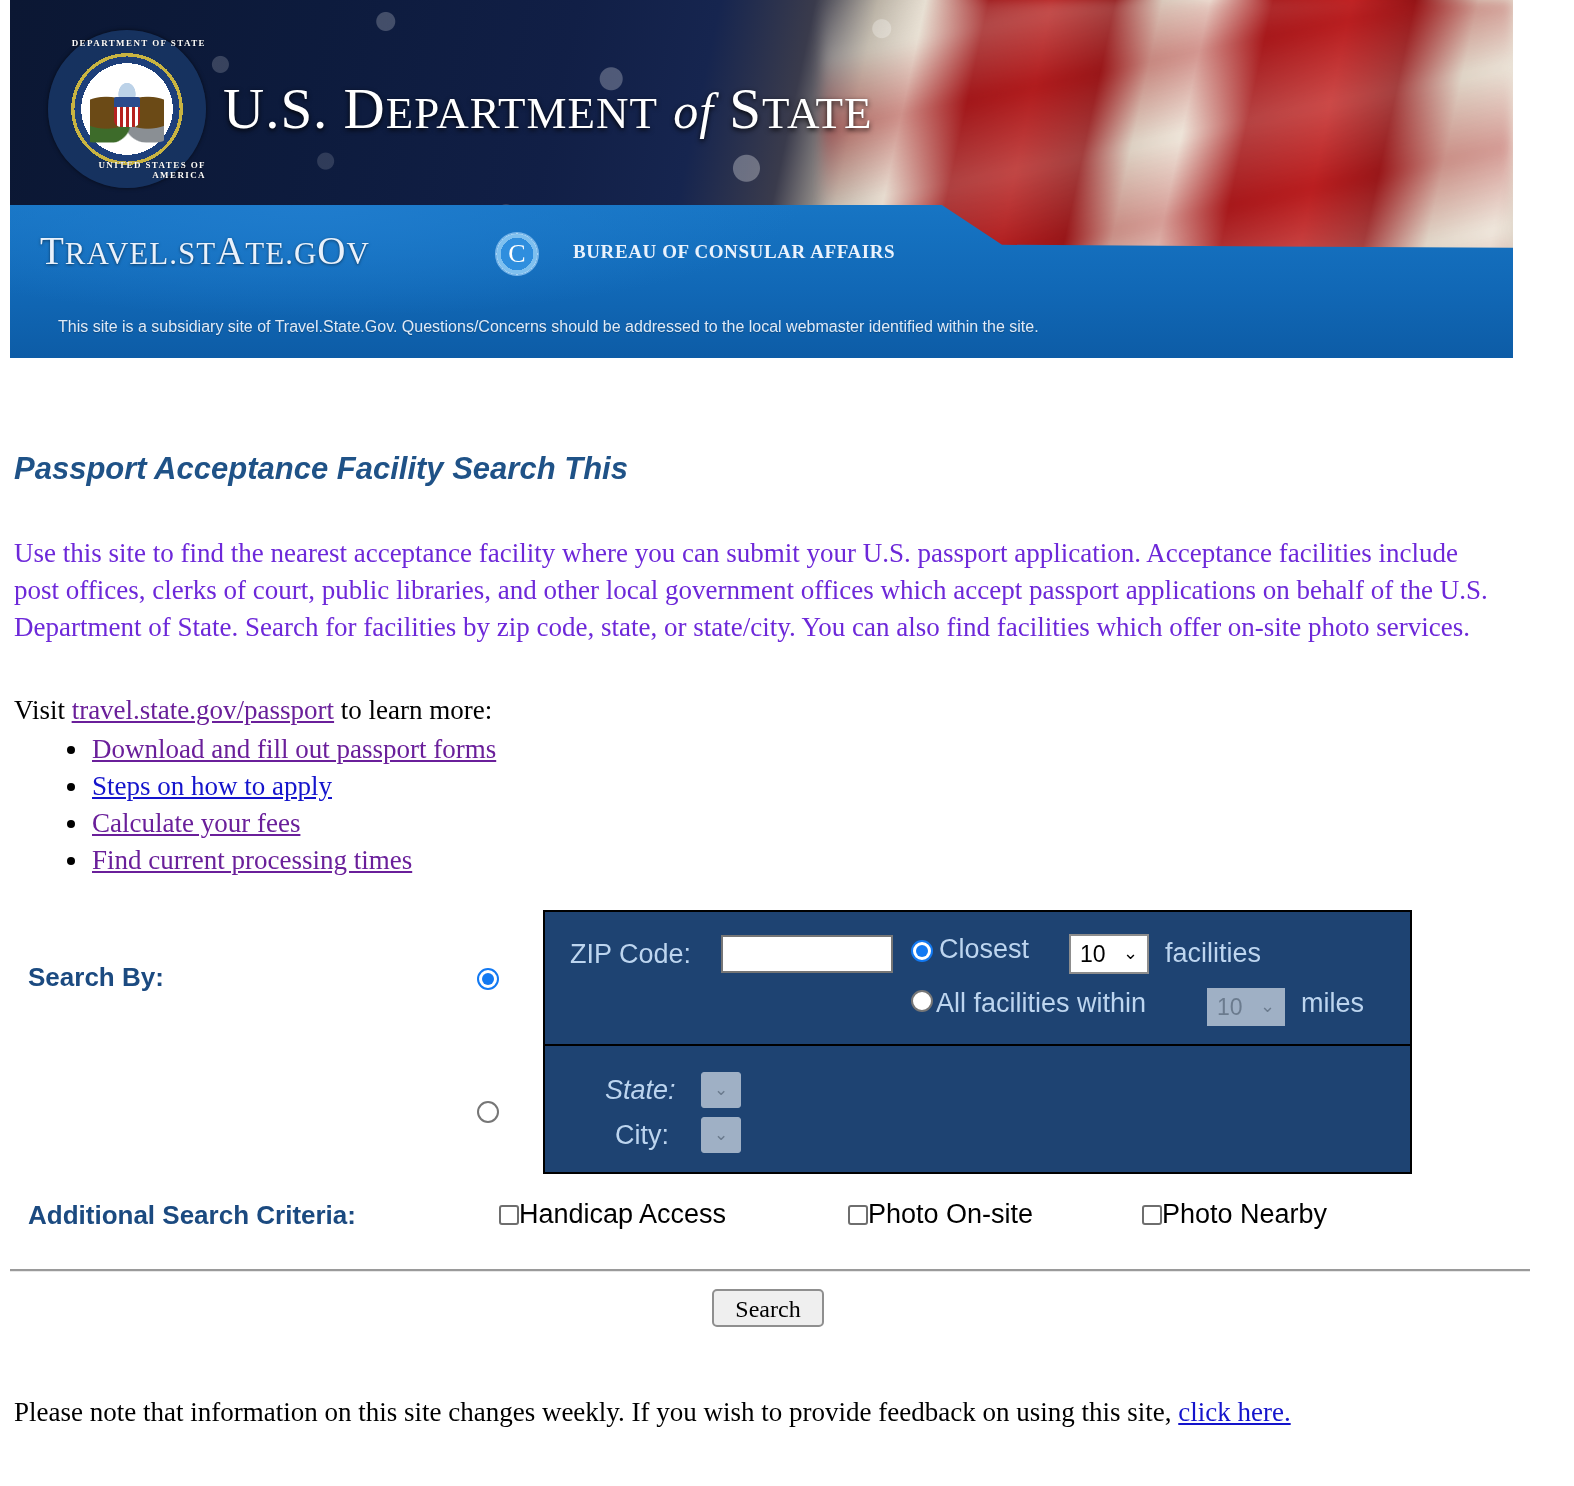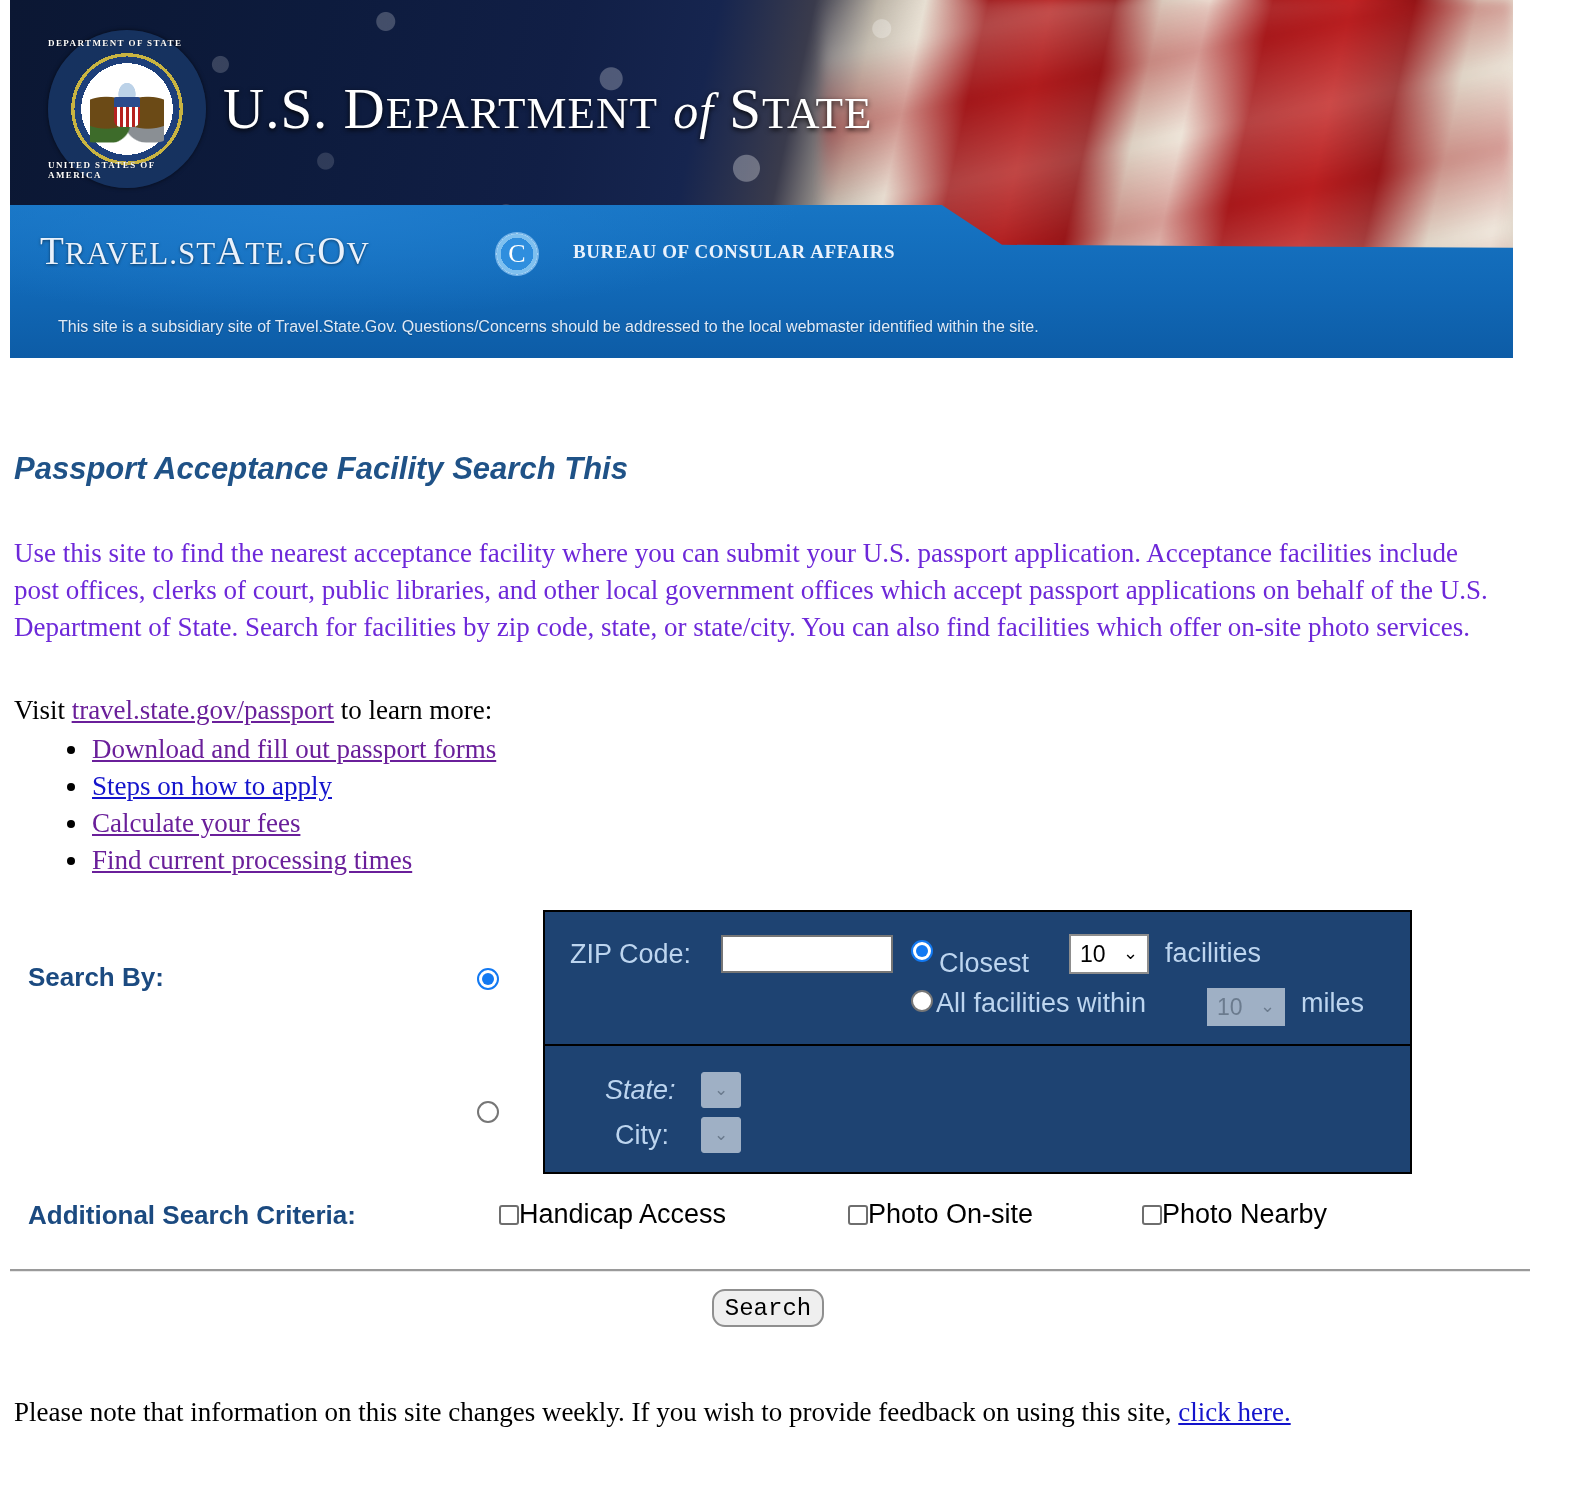--- a/index.html
+++ b/index.html
@@ -95,21 +95,21 @@
     width: 26px; height: 30px;
     background: linear-gradient(#2a4b8d 0 30%, #ffffff 30% 100%);
     background-image:
       linear-gradient(#2a4b8d 0 32%, rgba(0,0,0,0) 32%),
       repeating-linear-gradient(90deg, #b5211f 0 3px, #ffffff 3px 6px);
     border-radius: 2px 2px 7px 7px;
   }
   #seal .ringtext-top, #seal .ringtext-bot {
     position: absolute;
     left: 0; width: 100%;
-    text-align: left;
+    text-align: right;
     color: #ffffff;
     font-family: "Liberation Serif", serif;
     font-size: 9px;
     letter-spacing: 1.4px;
     font-weight: bold;
     text-shadow: 0 0 1px rgba(0,0,0,.8);
   }
   #seal .ringtext-top { top: 8px; }
   #seal .ringtext-bot { bottom: 8px; }
 
@@ -298,21 +298,21 @@
   #lbl-zip { left: 25px; top: 27px; }
   #zip-input {
     position: absolute;
     left: 176px; top: 23px;
     width: 172px; height: 38px;
     background: #ffffff;
     border: 2px solid #767676;
     box-sizing: border-box;
   }
   #radio-closest { left: 366px; top: 28px; }
-  #lbl-closest { left: 394px; top: 36px; }
+  #lbl-closest { left: 394px; top: 22px; }
   #sel-count {
     position: absolute;
     left: 524px; top: 22px;
     width: 80px; height: 40px;
     background: #ffffff;
     border: 2px solid #8d8d8d;
     box-sizing: border-box;
     font-family: "Liberation Sans", sans-serif;
     font-size: 23px;
     color: #000;
@@ -405,23 +405,23 @@
     border-bottom: 1px solid #e8e8e8;
   }
   #search-button {
     position: absolute;
     left: 712px;
     top: 1289px;
     width: 112px;
     height: 38px;
     background: #efefef;
     border: 2px solid #8f8f8f;
-    border-radius: 13px;
-    box-sizing: border-box;
-    font-family: Liberation Mono, monospace;
+    border-radius: 5px;
+    box-sizing: border-box;
+    font-family: Liberation Serif, serif;
     font-size: 24px;
     color: #000;
     text-align: center;
     line-height: 34px;
     cursor: pointer;
   }
 
   #footer-note {
     position: absolute;
     left: 14px;

